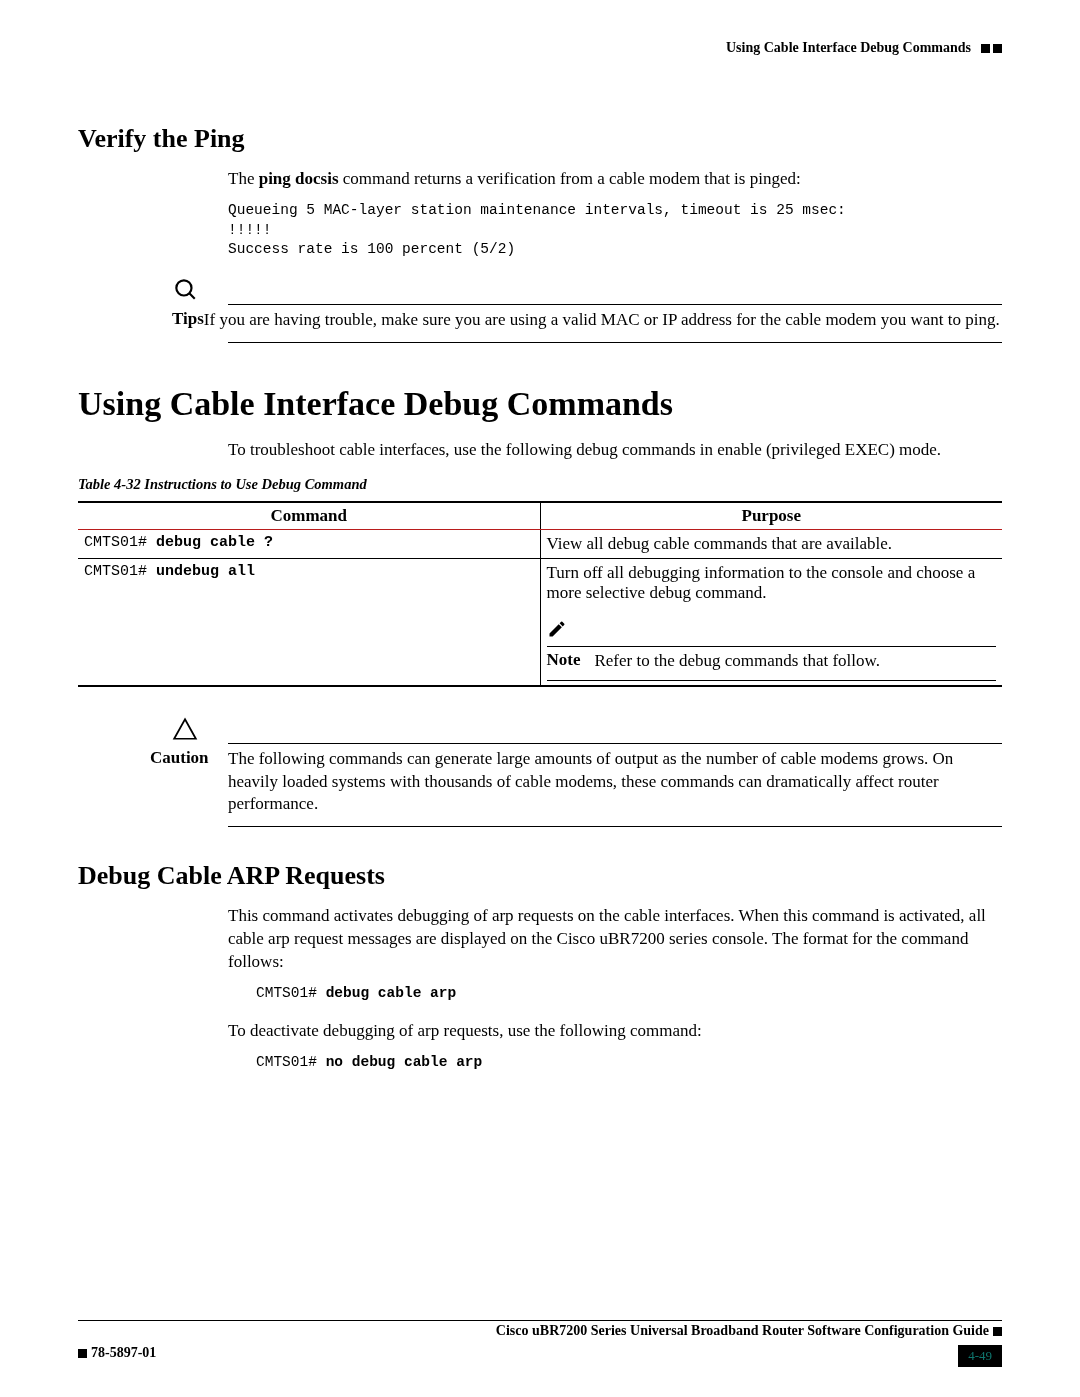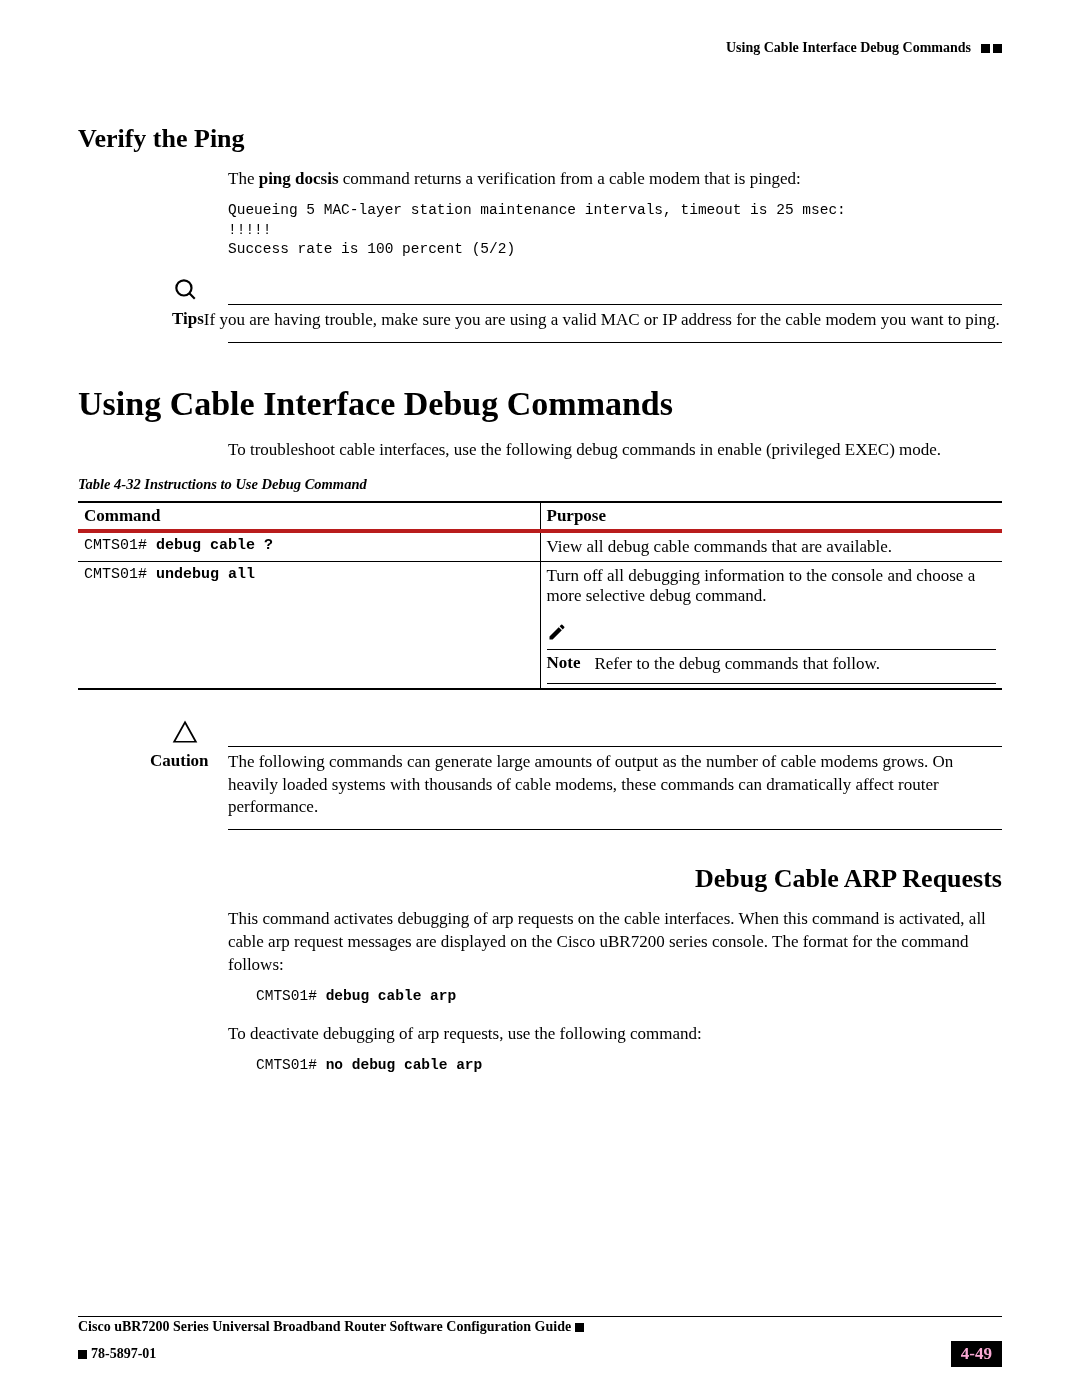--- a/index.html
+++ b/index.html
@@ -116,24 +116,24 @@
     font-weight: bold;
     font-size: 14.5px;
     margin: 14px 0 8px 0;
   }
   table.cmd-table {
     width: 100%;
     border-collapse: collapse;
     font-size: 17px;
   }
   table.cmd-table thead th {
-    text-align: left;
+    text-align: center;
     font-weight: bold;
     border-top: 2px solid #000;
-    border-bottom: 4px solid #b91c1c;
+    border-bottom: 1px solid #b91c1c;
     padding: 3px 6px;
   }
   table.cmd-table thead th:first-child {
     border-right: 1px solid #000;
   }
   table.cmd-table td {
     vertical-align: top;
     padding: 4px 6px;
     border-bottom: 1px solid #000;
   }
@@ -174,51 +174,51 @@
   
   .footer {
     position: absolute;
     left: 78px;
     right: 78px;
     bottom: 30px;
   }
   .footer-rule {
     border-top: 1px solid #000;
     display: flex;
-    justify-content: flex-start;
+    justify-content: flex-end;
     align-items: center;
     font-size: 14px;
     font-weight: bold;
     padding-top: 2px;
   }
   .footer-rule .sq {
     width: 9px; height: 9px; background: #000; margin-left: 4px;
     display: inline-block;
   }
   .footer-bottom {
     display: flex;
     justify-content: space-between;
-    align-items: center;
+    align-items: flex-start;
     margin-top: 6px;
   }
   .docnum {
     font-size: 14px;
     font-weight: bold;
     display: flex;
     align-items: center;
   }
   .docnum .sq {
     width: 9px; height: 9px; background: #000; margin-right: 4px;
     display: inline-block;
   }
   .pagenum-box {
     background: #000;
-    color: #f9a8d4;
-    font-weight: bold;
-    font-size: 17px;
+    color: #0f766e;
+    font-weight: normal;
+    font-size: 13px;
     padding: 3px 10px;
   }
 </style>
 </head>
 <body>
 
 <div class="page">
 
   <div class="running-subheader">
     <span>Using Cable Interface Debug Commands</span>
@@ -311,21 +311,21 @@
       </svg>
     </div>
     <div class="admon-rule-top" style="margin-left:78px;"></div>
     <div class="admon-row">
       <div class="admon-label caution" style="width:78px;">Caution</div>
       <div class="admon-text">The following commands can generate large amounts of output as the number of cable modems grows. On heavily loaded systems with thousands of cable modems, these commands can dramatically affect router performance.</div>
     </div>
     <div class="admon-rule-bot" style="margin-left:78px;"></div>
   </div>
 
-  <h2 class="sec-h2" style="margin-top:34px;text-align:right;">Debug Cable ARP Requests</h2>
+  <h2 class="sec-h2" style="margin-top:34px;">Debug Cable ARP Requests</h2>
 
   <div class="body-text">
     <p>This command activates debugging of arp requests on the cable interfaces. When this command is activated, all cable arp request messages are displayed on the Cisco uBR7200 series console. The format for the command follows:</p>
   </div>
 
   <pre class="code" style="margin-left:178px;"><span>CMTS01# </span><span class="b">debug cable arp</span></pre>
 
   <div class="body-text">
     <p>To deactivate debugging of arp requests, use the following command:</p>
   </div>

